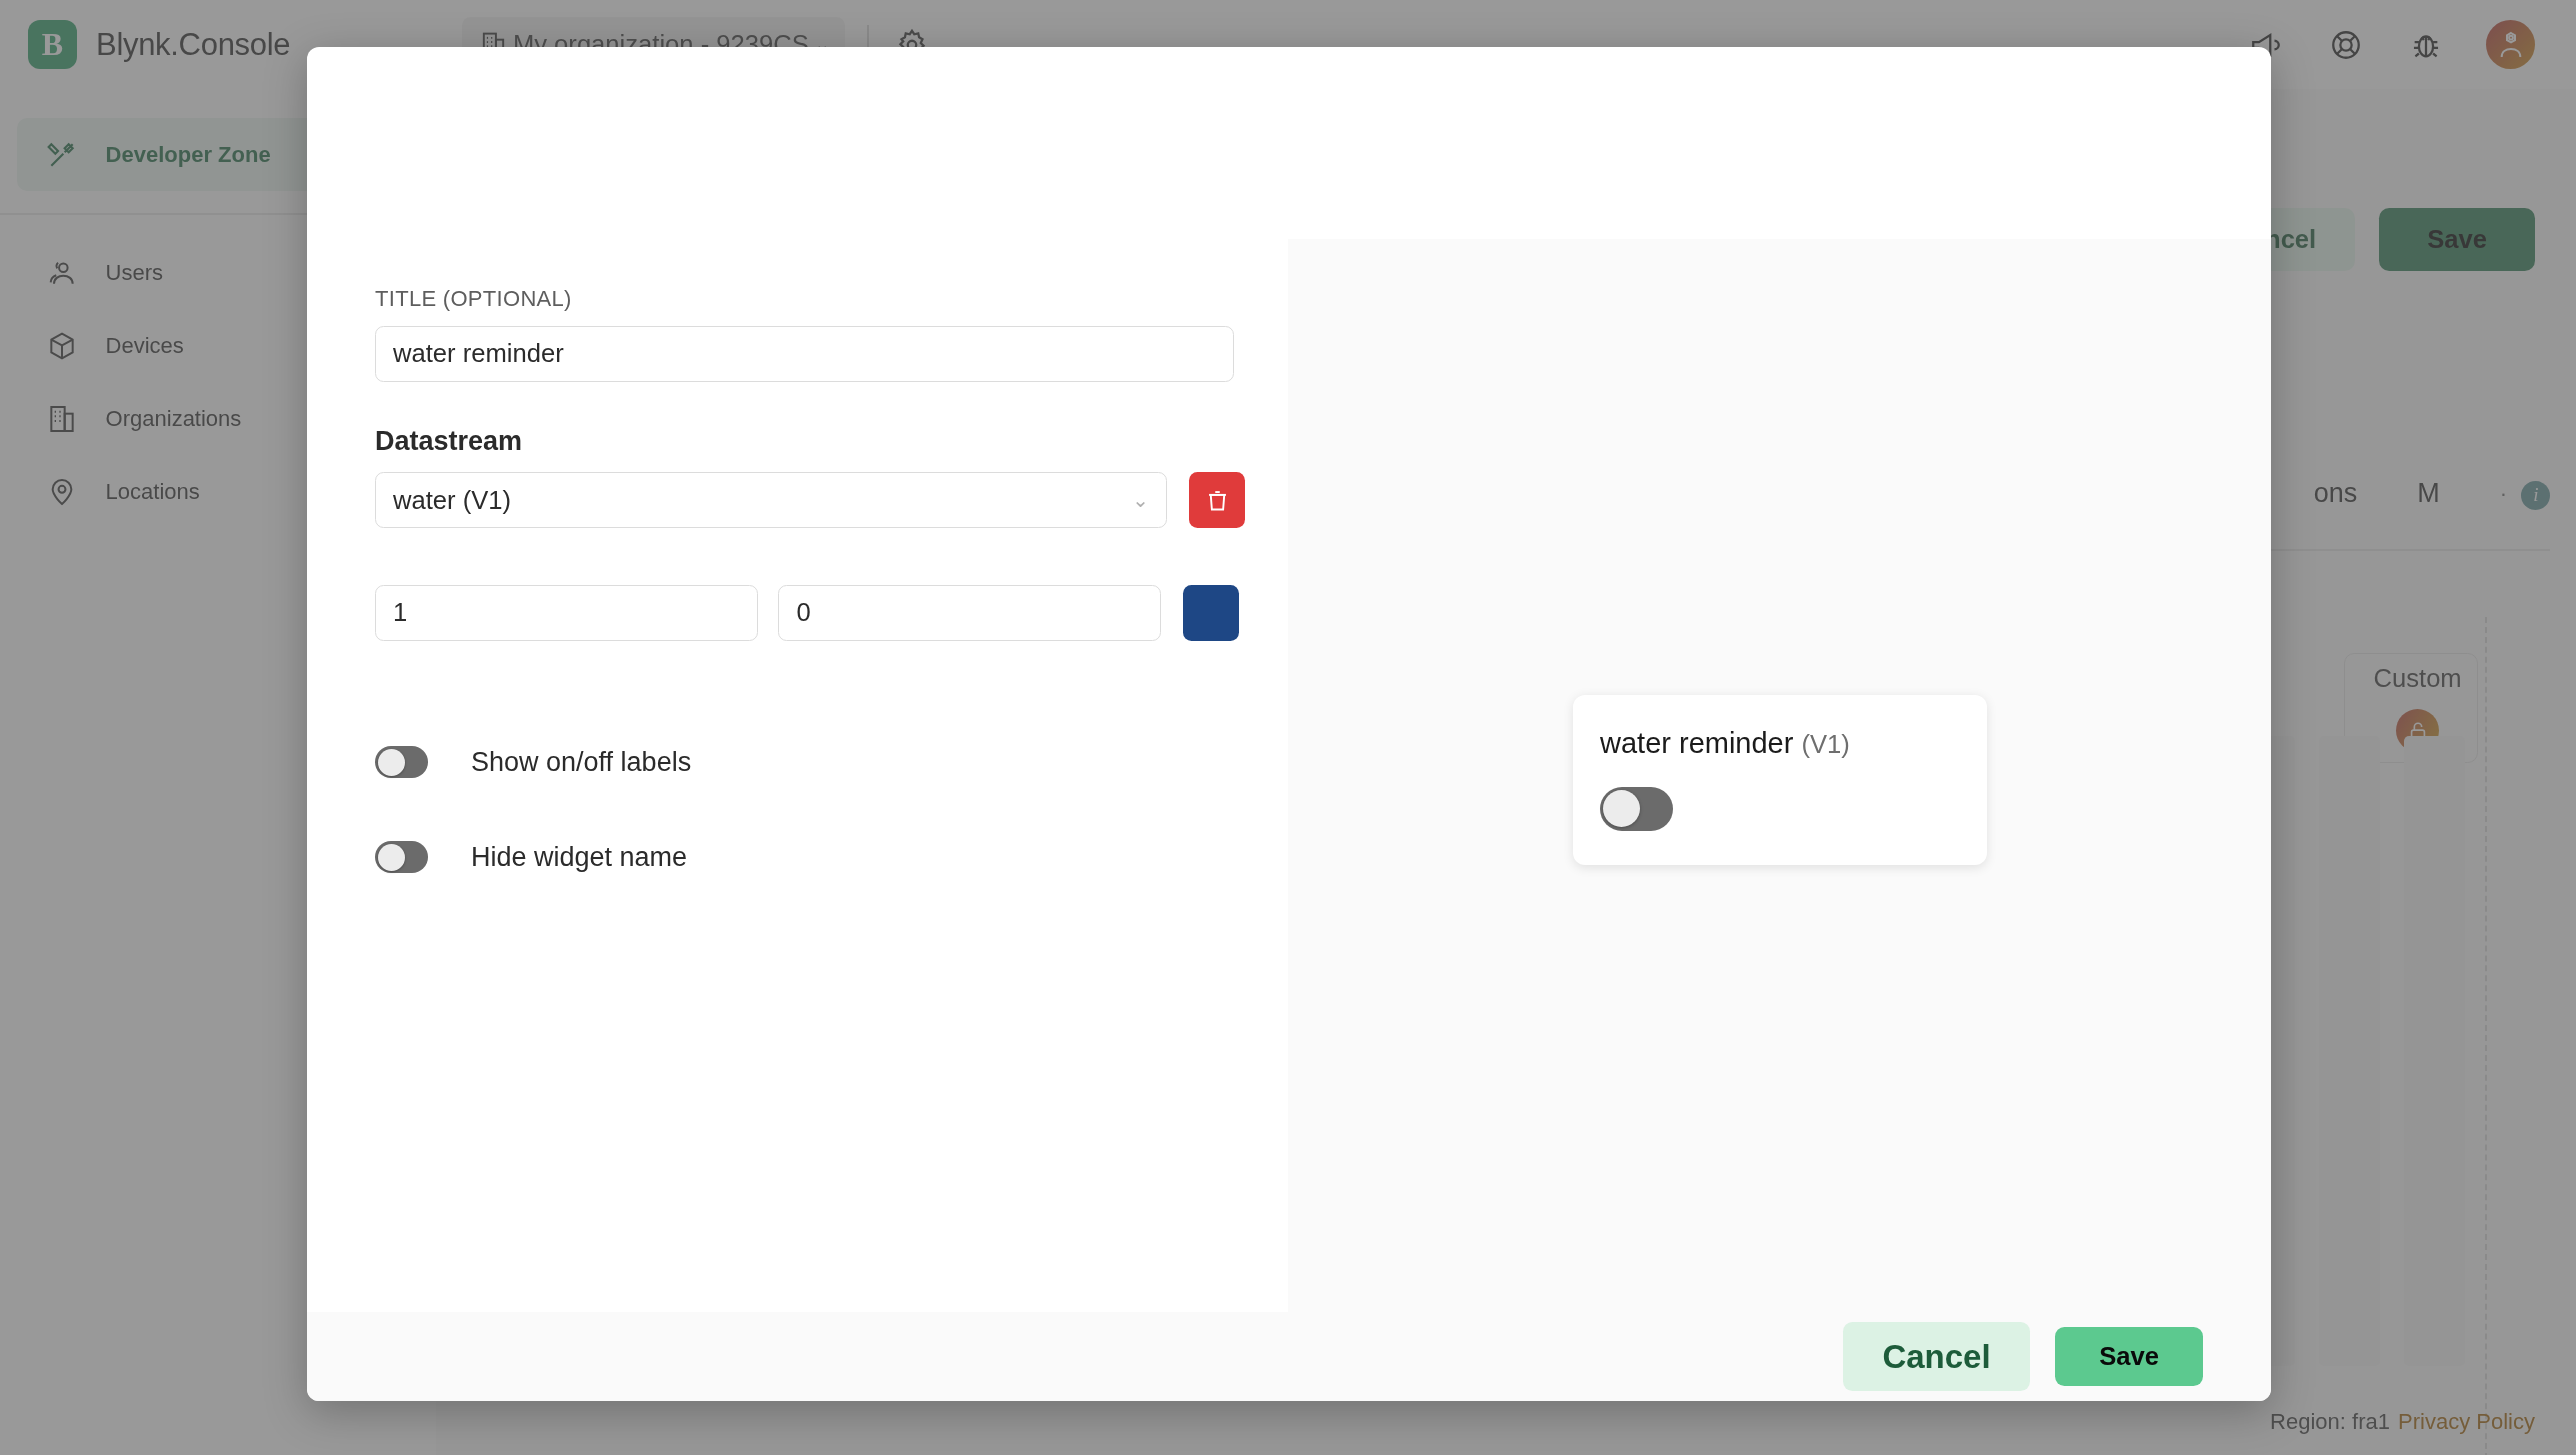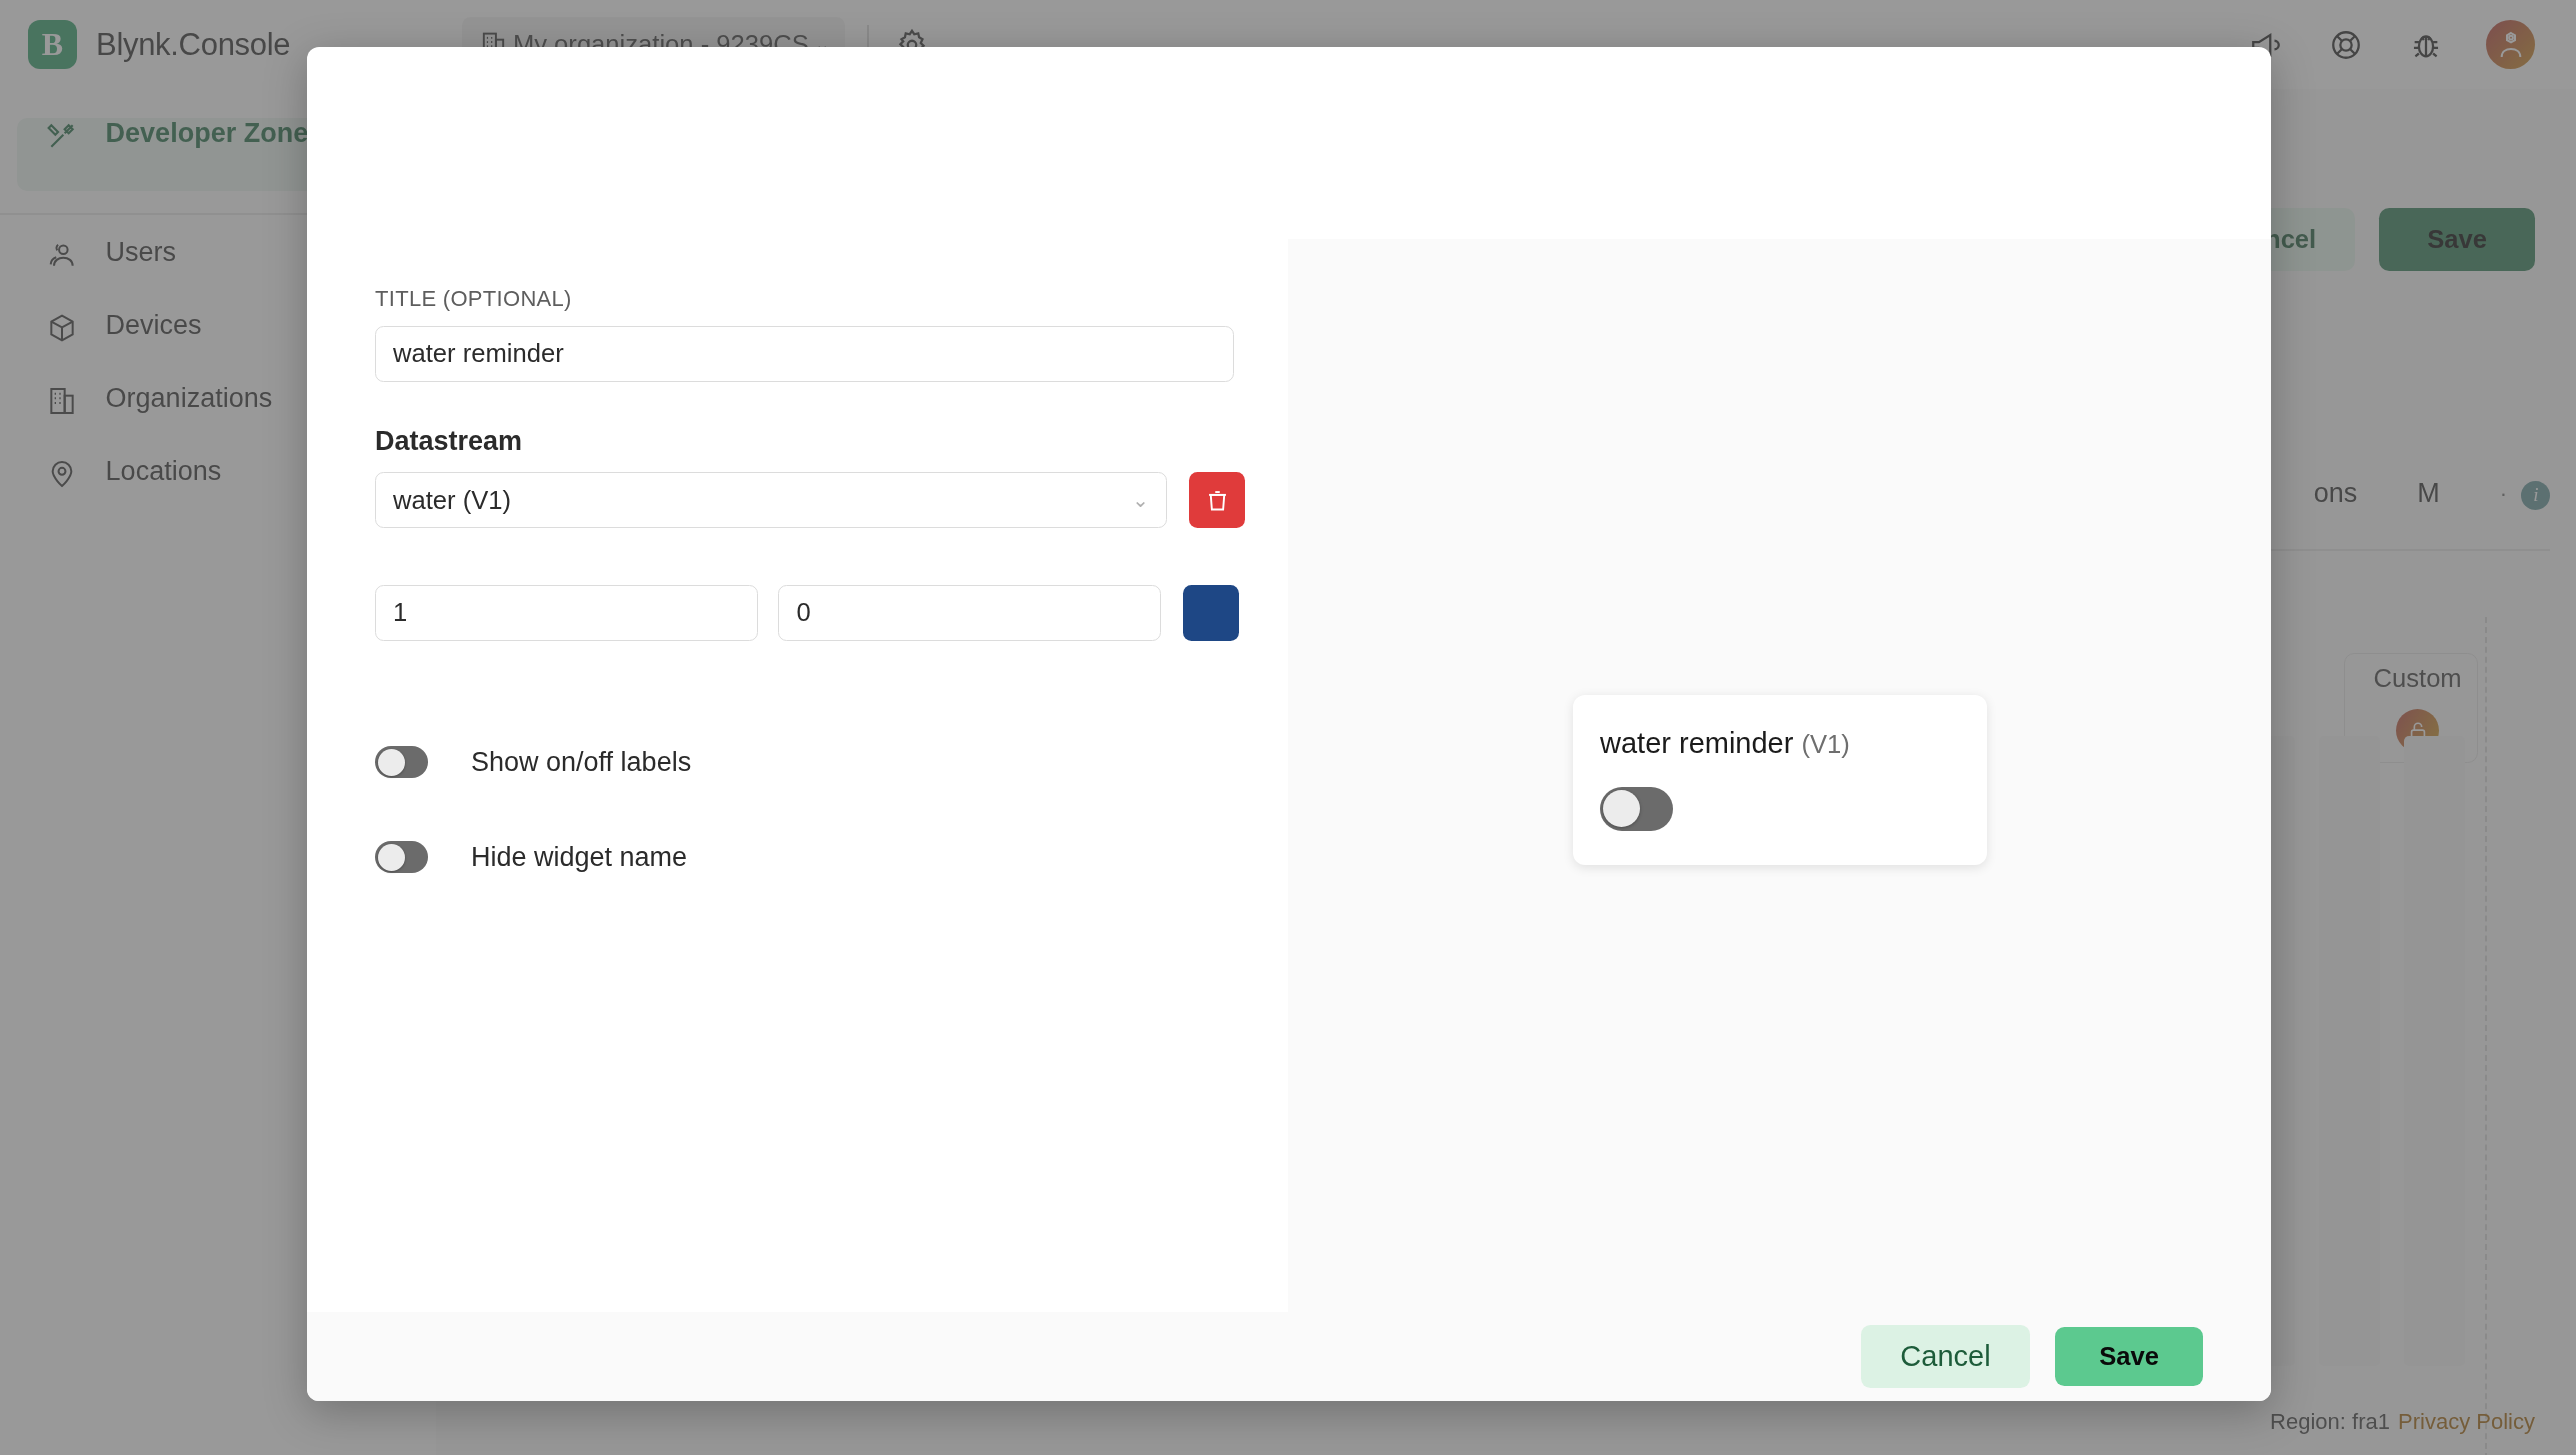--- a/index.html
+++ b/index.html
@@ -54,24 +54,24 @@
     background: linear-gradient(135deg, #b43c3c 0%, #c98b1c 100%);
     display:flex; align-items:center; justify-content:center;
   }
 
   
   .sidebar {
     position: absolute; left: 0; top: 89px; width: 436px; bottom: 0;
     background: #ffffff;
   }
   .side-item {
-    display: flex; align-items: flex-start; gap: 25.6px;
+    display: flex; align-items: center; gap: 25.6px;
     height: 73px; margin: 0 17px; padding-left: 27px;
     border-radius: 10.2px;
-    font-size: 27px; color: #2f2f2f;
+    font-size: 22px; color: #2f2f2f;
   }
   .side-item.active { background: #eaf3ee; color: #1d6b43; font-weight: 600; }
   .side-item .ic { width: 36px; height: 36px; display:flex; align-items:center; justify-content:center; }
   .side-sep { height: 1.7px; background: #e8e8e8; margin: 22px 0 22px 0; }
   .side-gap { height: 29px; }
 
   
   .content {
     position: absolute; left: 436px; top: 89px; right: 0; bottom: 0;
     background: #fafafa;
@@ -250,21 +250,21 @@
   }
 
   .modal-footer {
     position: absolute; left: 0; right: 0; top: 1265px; height: 89px;
     background: #fafafa;
     display: flex; align-items: center; justify-content: flex-end;
     gap: 25.6px; padding-right: 68px;
   }
   .btn-cancel {
     background: #dcf2e4; color: #1d5c3a; border: none; border-radius: 9.4px;
-    font-size: 29px; font-weight: 400; padding: 15.3px 39px;
+    font-size: 33px; font-weight: 700; padding: 15.3px 39px;
     font-family: "Liberation Sans", sans-serif;
   }
   .btn-save {
     background: #5cc98f; color: #0a0a0a; border: none; border-radius: 9.4px;
     font-size: 25.6px; font-weight: bold; padding: 15.3px 44px;
     font-family: "Liberation Sans", sans-serif;
   }
 
   svg { display: block; }
 </style>

